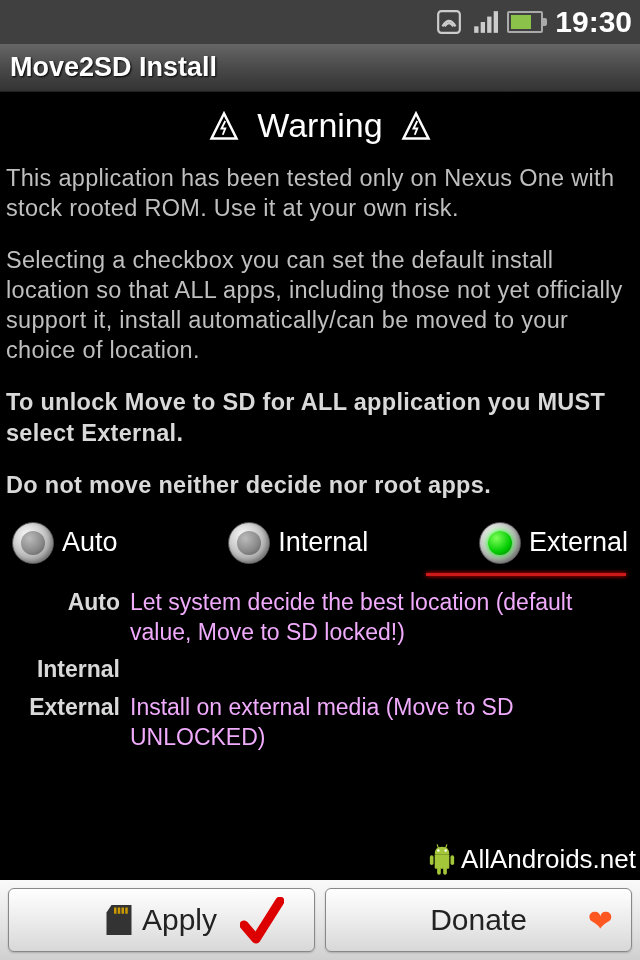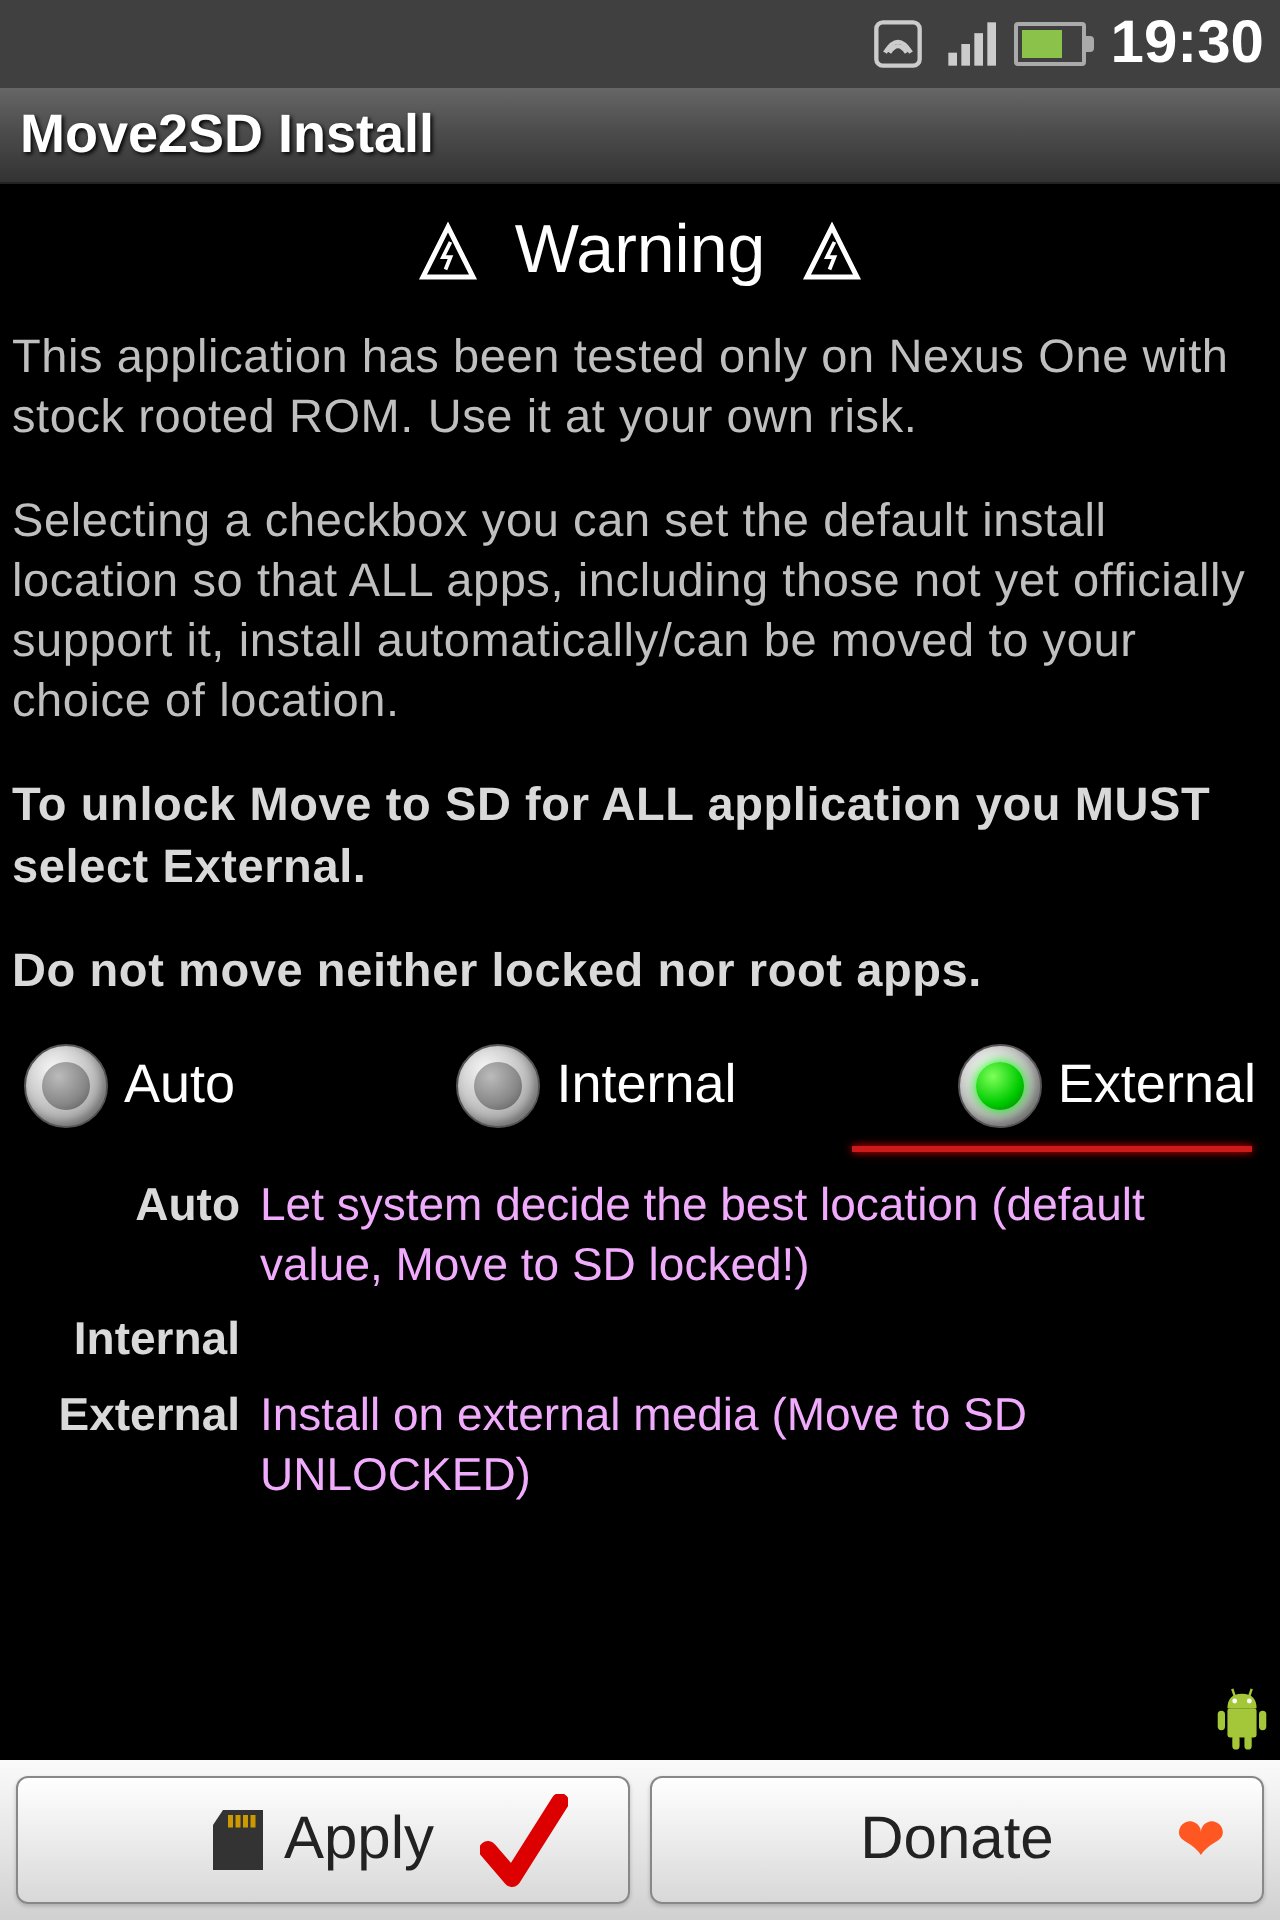--- a/index.html
+++ b/index.html
@@ -255,21 +255,21 @@
     <span>Warning</span>
     <svg class="tri" viewBox="0 0 24 24">
         <path d="M12 2 L2 22 L22 22 Z" fill="none" stroke="#fff" stroke-width="2"></path>
         <path d="M13 8 L10 14 L13 14 L11 19" fill="none" stroke="#fff" stroke-width="1.5"></path>
       </svg>
   </div>
 
   <p class="para">This application has been tested only on Nexus One with stock rooted ROM. Use it at your own risk.</p>
   <p class="para">Selecting a checkbox you can set the default install location so that ALL apps, including those not yet officially support it, install automatically/can be moved to your choice of location.</p>
   <p class="para bold">To unlock Move to SD for ALL application you MUST select External.</p>
-  <p class="para bold nomrg">Do not move neither locked nor root apps.</p>
+  <p class="para bold nomrg">Do not move neither decide nor root apps.</p>
 
   <div class="radio-row">
     <div class="radio-item">
       <div class="radio-btn">
           <div class="radio-inner"></div>
         </div>
       <span>Auto</span>
     </div>
     <div class="radio-item">
       <div class="radio-btn">
@@ -307,20 +307,21 @@
     <rect x="6" y="10" width="12" height="12" rx="1" fill="#a4c639"></rect>
     <circle cx="9" cy="7" r="1" fill="#fff"></circle>
       <circle cx="15" cy="7" r="1" fill="#fff"></circle>
     <rect x="2" y="11" width="3" height="8" rx="1.5" fill="#a4c639"></rect>
     <rect x="19" y="11" width="3" height="8" rx="1.5" fill="#a4c639"></rect>
     <rect x="8" y="21" width="3" height="6" rx="1.5" fill="#a4c639"></rect>
     <rect x="13" y="21" width="3" height="6" rx="1.5" fill="#a4c639"></rect>
     <line x1="8" y1="2" x2="9" y2="5" stroke="#a4c639" stroke-width="1"></line>
     <line x1="16" y1="2" x2="15" y2="5" stroke="#a4c639" stroke-width="1"></line>
   </svg>
+  <span>AllAndroids.net</span>
 </div>
 
 <div class="button-bar">
   <div class="btn">
     <svg class="sd-icon" viewBox="0 0 20 24">
       <path d="M4 0 L20 0 L20 24 L0 24 L0 6 Z" fill="#333"></path>
       <rect x="6" y="2" width="2" height="5" fill="#c90"></rect>
         <rect x="9" y="2" width="2" height="5" fill="#c90"></rect>
       <rect x="12" y="2" width="2" height="5" fill="#c90"></rect>
         <rect x="15" y="2" width="2" height="5" fill="#c90"></rect>

